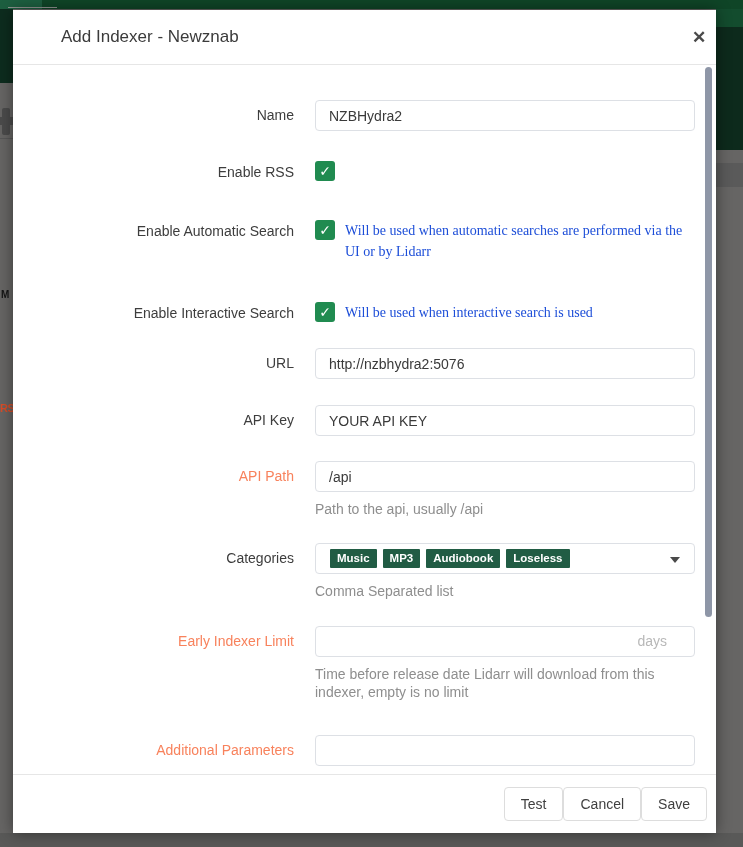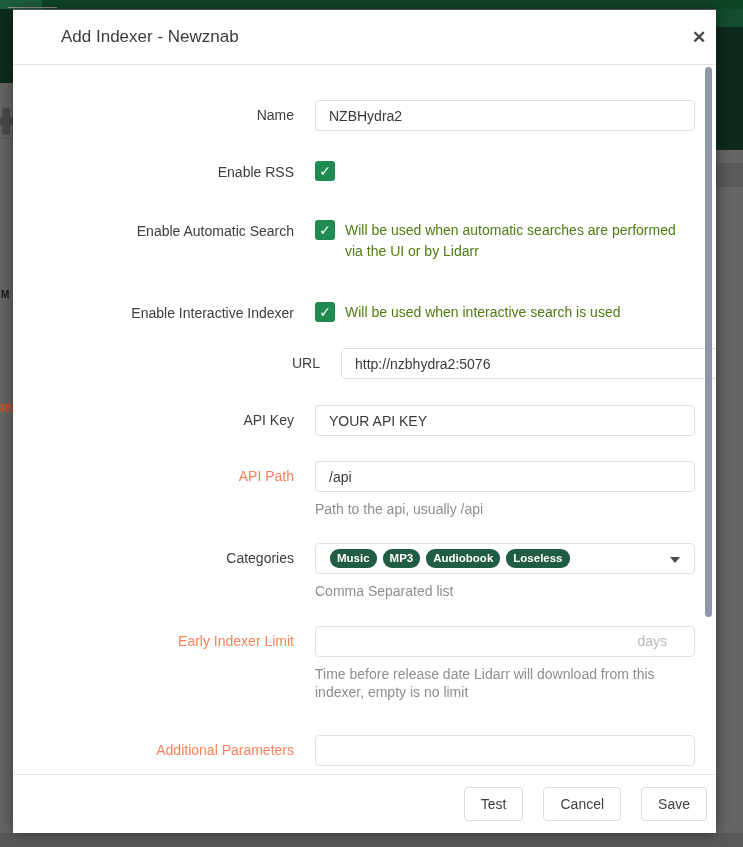--- a/index.html
+++ b/index.html
@@ -43,45 +43,45 @@
   .lbl.chk-lbl{padding-top:1px;}
   .lbl.adv{color:#f8825c;}
   .ctl{margin-left:21px;width:380px;flex:none;position:relative;}
   .ti{box-sizing:border-box;width:380px;height:31px;border:1px solid #dde0e5;border-radius:4px;
     padding:0 13px;font-size:14px;color:#3a3a3a;font-family:inherit;background:#fff;outline:none;}
   .ti::placeholder{color:#b8b8b8;}
   .unit{position:absolute;right:28px;top:7px;font-size:14px;color:#b8b8b8;pointer-events:none;}
   .checkbox{width:20px;height:20px;border-radius:3px;background:#208b50;display:inline-flex;
     align-items:center;justify-content:center;cursor:pointer;flex:none;}
   .checkbox .tick{color:#fff;font-size:14px;font-weight:bold;line-height:1;}
-  .chk-help{margin-left:10px;font-size:14px;color:#4d7c0f;line-height:21px;max-width:348px;padding-top:0px;}
+  .chk-help{margin-left:10px;font-size:14px;color:#1d4ed8;line-height:21px;max-width:348px;padding-top:0px;font-family:Liberation Serif, serif;}
   .help{margin-top:8px;font-size:14px;color:#8e8e8e;line-height:18px;max-width:370px;}
   
   .multiselect{box-sizing:border-box;width:380px;height:31px;border:1px solid #dde0e5;border-radius:4px;
     display:flex;align-items:center;padding:0 30px 0 14px;cursor:pointer;position:relative;}
-  .tag{background:#215c44;color:#fff;font-size:11.5px;font-weight:bold;border-radius:9px;
+  .tag{background:#215c44;color:#fff;font-size:11.5px;font-weight:bold;border-radius:1px;
     padding:3px 7px;margin-right:6px;line-height:1.1;}
   .caret{position:absolute;right:14px;top:13px;width:0;height:0;
     border-left:5px solid transparent;border-right:5px solid transparent;border-top:6px solid #4a4a4a;}
   
   .r-name{margin-top:0;}
   .r-rss{margin-top:30px;}
   .r-auto{margin-top:38px;}
   .r-inter{margin-top:40px;}
-  .r-url{margin-top:25px;margin-left:26px;}
+  .r-url{margin-top:25px;}
   .r-apipath{margin-top:25px;}
   .r-apikey{margin-top:26px;}
   .r-cats{margin-top:25px;}
   .r-edl{margin-top:26px;}
   .r-params{margin-top:34px;}
   
   .modal-footer{position:absolute;left:0;bottom:0;width:703px;height:59px;border-top:1px solid #e6e6e6;
     display:flex;align-items:center;justify-content:flex-end;padding-right:9px;box-sizing:border-box;}
   .btn{height:34px;border:1px solid #ddd;border-radius:4px;background:#fff;color:#3f3f3f;
-    font-size:14px;font-family:inherit;padding:0 16px;margin-left:20px;cursor:pointer;}
+    font-size:14px;font-family:inherit;padding:0 16px;margin-left:0;cursor:pointer;}
 </style>
 </head>
 <body>
 
 <div class="backdrop">
   <div class="band-left"></div>
   <div class="band-right-1"></div>
   <div class="band-right-2"></div>
   <div class="band-right-3"></div>
   <div class="bottom-strip"></div>
@@ -128,21 +128,21 @@
         <div class="lbl chk-lbl">Enable Automatic Search</div>
         <div class="ctl" style="display:flex;width:420px;">
           <span class="checkbox">
             <span class="tick">✓</span>
           </span>
           <span class="chk-help">Will be used when automatic searches are performed via the UI or by Lidarr</span>
         </div>
       </div>
 
       <div class="row r-inter">
-        <div class="lbl chk-lbl">Enable Interactive Indexer</div>
+        <div class="lbl chk-lbl">Enable Interactive Search</div>
         <div class="ctl" style="display:flex;width:420px;">
           <span class="checkbox">
             <span class="tick">✓</span>
           </span>
           <span class="chk-help">Will be used when interactive search is used</span>
         </div>
       </div>
 
       <div class="row r-url">
         <div class="lbl">URL</div>

